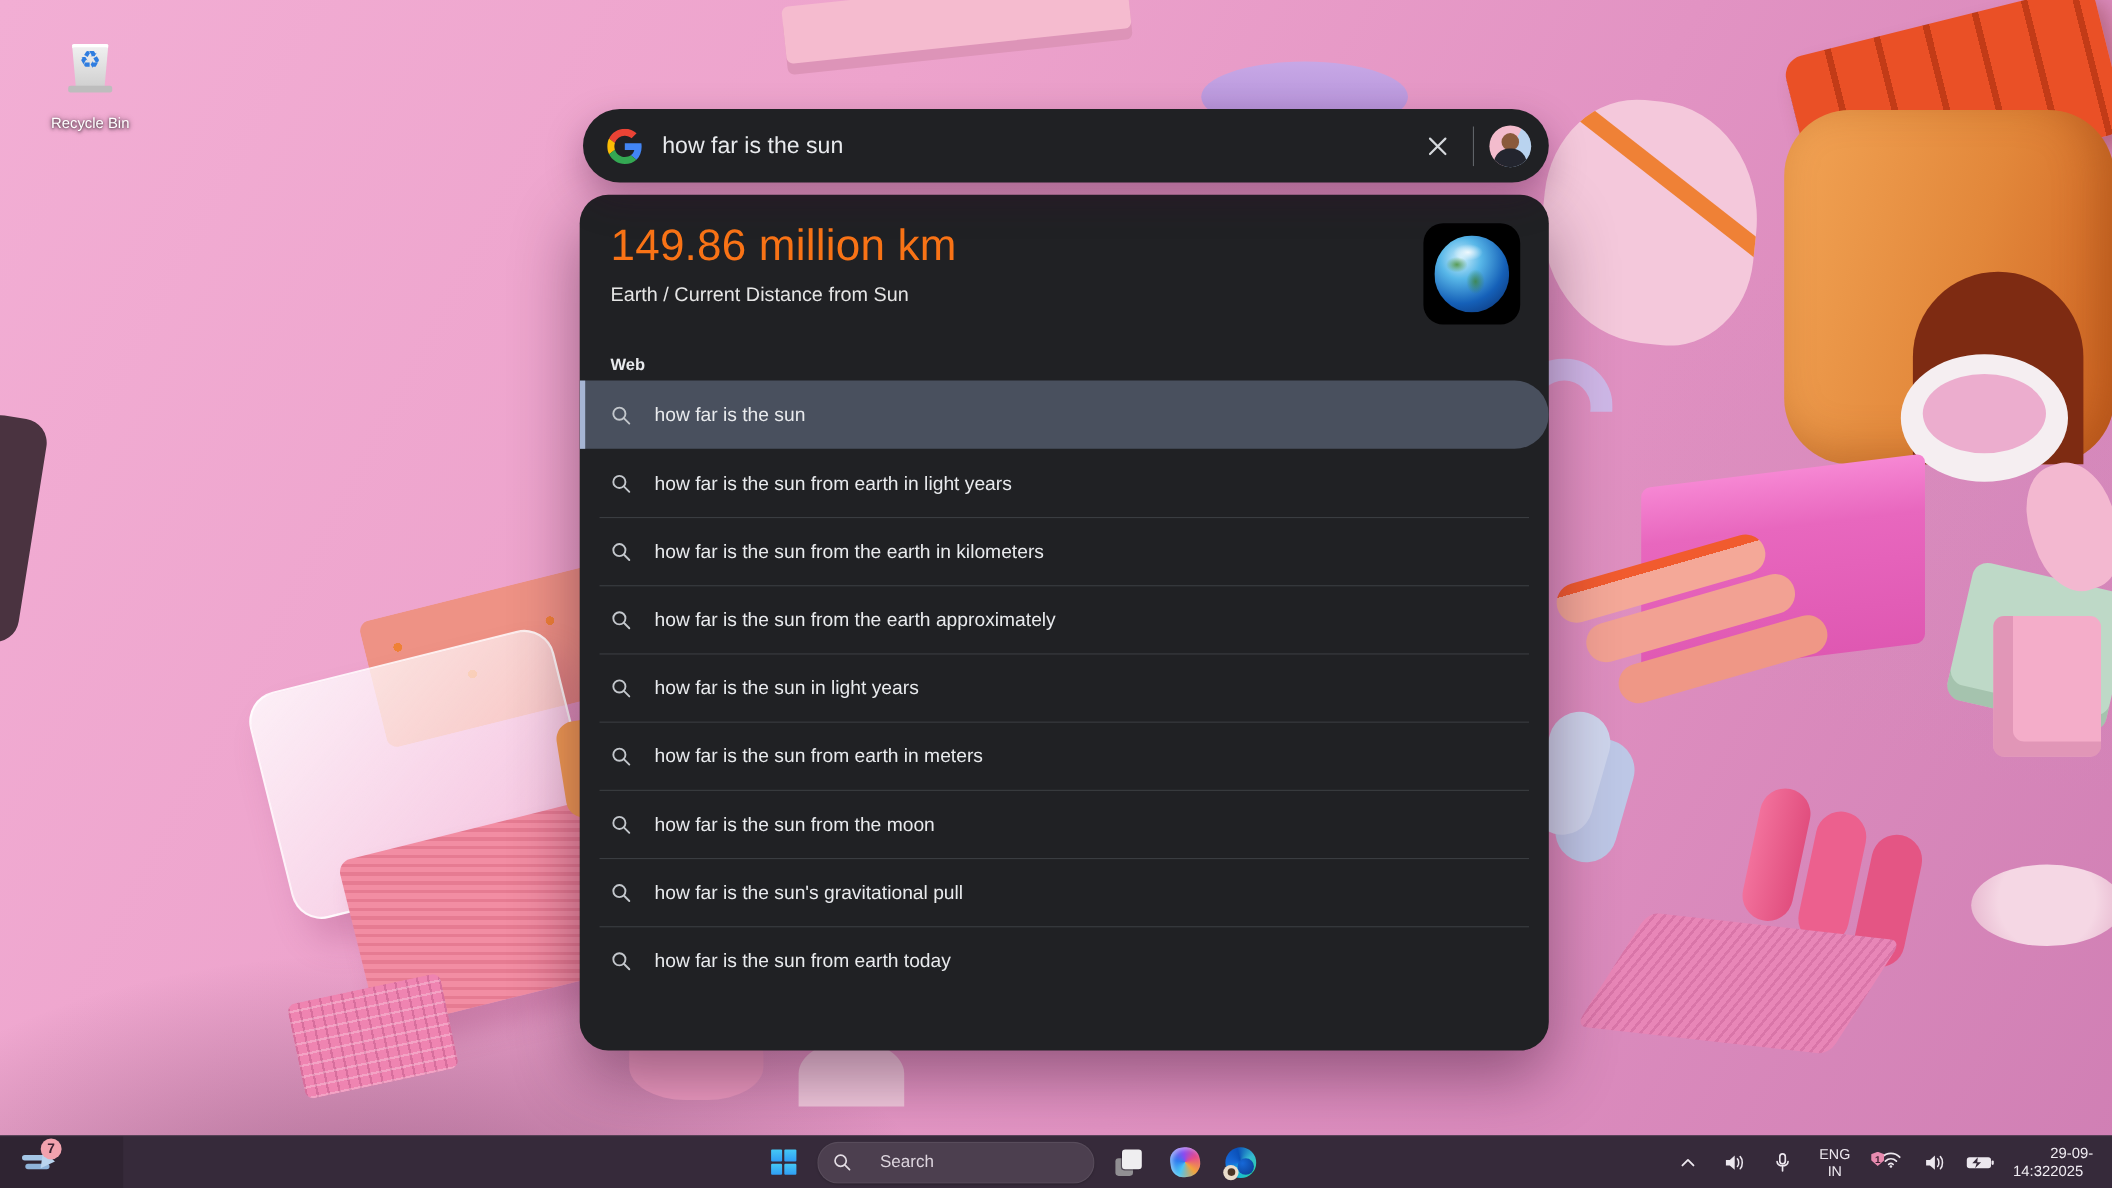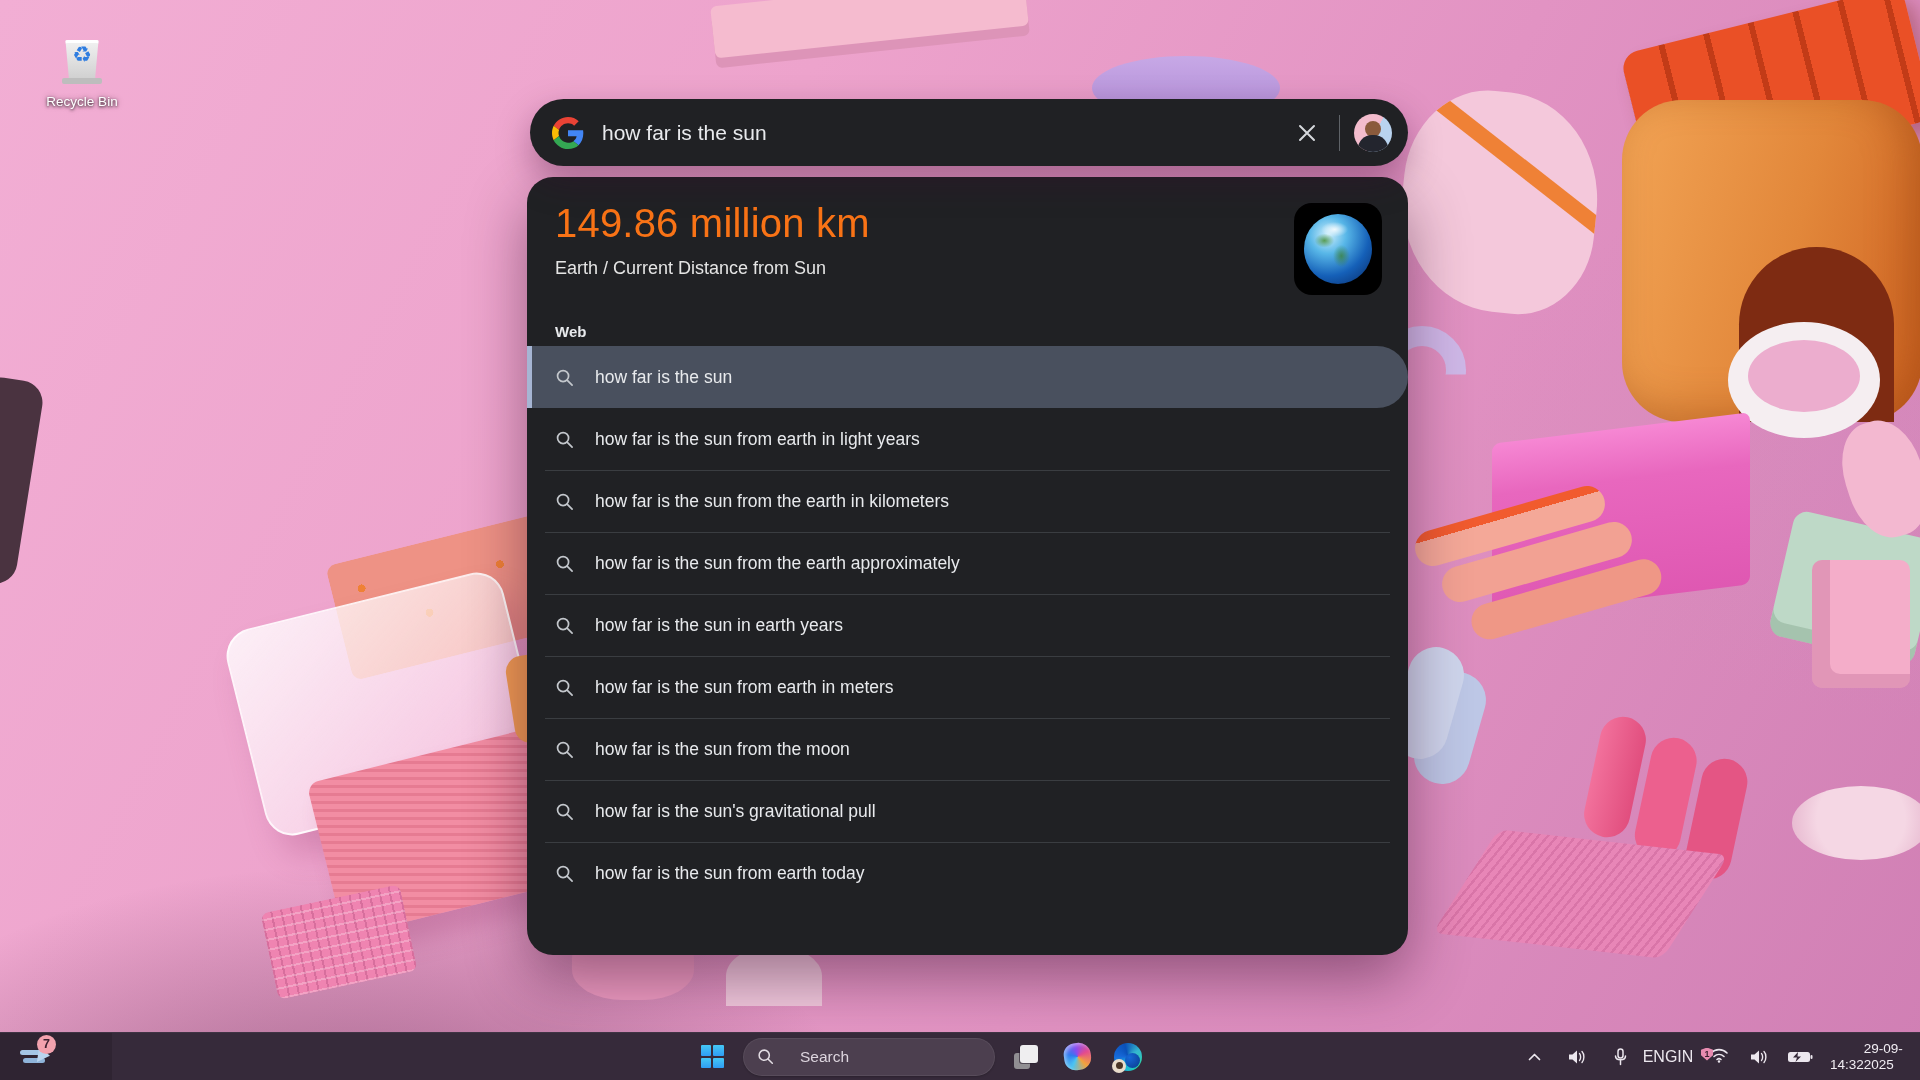--- a/index.html
+++ b/index.html
@@ -49,21 +49,21 @@
   .sh-darkedge { left:-34px; top:378px; width:64px; height:205px; background:#4a3340; border-radius:22px; transform:rotate(9deg); }
   .sh-dome { left:726px; top:946px; width:96px; height:60px; border-radius:50% 50% 0 0; background:#f3cbdf; }
   .sh-rockb { left:572px; top:928px; width:122px; height:72px; border-radius:42%; background:#ef9dc3; }
 
   
   .desktop-icon { position:absolute; left:32px; top:34px; width:100px; z-index:5; text-align:center; cursor:default; }
   .bin-art { position:relative; width:52px; height:52px; margin:0 auto; }
   .bin-body { position:absolute; left:8px; top:6px; width:36px; height:40px; background:linear-gradient(180deg,#f2f2f2,#cfcfcf); border-radius:4px 4px 6px 6px; clip-path:polygon(4% 0,96% 0,86% 100%,14% 100%); box-shadow:inset 0 3px 0 #ffffff; }
   .bin-base { position:absolute; left:6px; bottom:2px; width:40px; height:6px; background:#bdbdbd; border-radius:2px; }
   .bin-glyph { position:absolute; left:0; right:0; top:10px; font-size:22px; color:#2f7de0; line-height:1; }
-  .desktop-icon .label { margin-top:8px; font-size:13.5px; color:#fff; text-shadow:0 1px 3px rgba(0,0,0,.85),0 0 6px rgba(0,0,0,.4); }
+  .desktop-icon .label { margin-top:18px; font-size:13.5px; color:#fff; text-shadow:0 1px 3px rgba(0,0,0,.85),0 0 6px rgba(0,0,0,.4); }
 
   
   .gsb { position:absolute; left:530px; top:99px; width:878px; height:67px; background:#202124; border-radius:34px; z-index:50;
     display:flex; align-items:center; padding:0 16px 0 22px; box-shadow:0 14px 34px rgba(60,10,50,.35); }
   .g-logo { width:32px; height:32px; flex:0 0 auto; }
   .gsb-query { margin-left:18px; font-size:21px; color:#e8eaed; flex:1 1 auto; white-space:nowrap; overflow:hidden; }
   .gsb-close { width:36px; height:36px; display:flex; align-items:center; justify-content:center; border-radius:50%; cursor:pointer; }
   .gsb-divider { width:1px; height:36px; background:#5f6368; margin:0 14px; }
   .gsb-avatar { width:38px; height:38px; border-radius:50%; overflow:hidden; position:relative; cursor:pointer;
     background:linear-gradient(115deg,#f3bccd 0 55%,#b9d3ef 55%); }
@@ -113,21 +113,21 @@
   .taskview .front { position:absolute; right:0; top:0; width:18px; height:18px; background:#efeef0; border-radius:3px; box-shadow:-1px 1px 0 rgba(40,30,45,.6); }
   .copilot { width:27px; height:27px; border-radius:42% 46% 46% 42%; background:conic-gradient(from 215deg,#4bc4f2,#2f7bf0,#8a4bf0,#e44b8d,#f2a33c,#4bc4f2); box-shadow:inset 2px 2px 4px rgba(255,255,255,.45); transform:rotate(-8deg); }
   .edge { position:relative; width:28px; height:28px; border-radius:50%; background:conic-gradient(from 130deg,#2bd4a4,#14b1e0,#1668d8,#0a50b8,#35b8d0,#2bd4a4); }
   .edge::after { content:""; position:absolute; right:2px; bottom:3px; width:15px; height:15px; border-radius:50%; background:radial-gradient(circle at 30% 30%,#1668d8,#0a3a8c); }
   .edge-badge { position:absolute; left:4px; bottom:4px; width:14px; height:14px; border-radius:50%; background:#e9dccb; display:flex; align-items:center; justify-content:center; }
   .edge-badge i { width:7px; height:7px; border-radius:50%; background:#4a3526; }
 
   .tray { position:absolute; right:10px; top:0; bottom:0; display:flex; align-items:center; }
   .tray .itm { display:flex; align-items:center; justify-content:center; height:40px; border-radius:6px; cursor:pointer; color:#ece7ee; }
   .tray .gap14 { width:14px; } .tray .gap10 { width:10px; } .tray .gap16 { width:16px; }
-  .lang { display:flex; flex-direction:row; align-items:center; line-height:15px; font-size:16px; color:#f0ecf2; width:44px; }
+  .lang { display:flex; flex-direction:column; align-items:center; line-height:15px; font-size:13px; color:#f0ecf2; width:44px; }
   .wifi-wrap { position:relative; }
   .wifi-shield { position:absolute; left:-8px; top:1px; width:12px; height:13px; background:#e88bb0; clip-path:polygon(50% 0,100% 18%,100% 60%,50% 100%,0 60%,0 18%); display:flex; align-items:center; justify-content:center; font-size:9px; font-weight:700; color:#3c1f30; }
   .clock { display:flex; flex-direction:row; align-items:flex-end; line-height:16px; font-size:13.5px; color:#f0ecf2; width:80px; cursor:pointer; }
 </style>
 </head>
 <body>
 
 <div id="wallpaper">
   <div class="shape sh-plank"></div>
   <div class="shape sh-blob"></div>
@@ -222,21 +222,21 @@
           <circle cx="8.5" cy="8.5" r="5.8" fill="none" stroke="#c3c7cc" stroke-width="1.8"></circle>
           <path d="M13 13 L18 18" stroke="#c3c7cc" stroke-width="1.8" stroke-linecap="round"></path>
         </svg>
       <span class="txt">how far is the sun from the earth approximately</span>
     </li>
     <li>
       <svg class="mag" viewBox="0 0 20 20">
           <circle cx="8.5" cy="8.5" r="5.8" fill="none" stroke="#c3c7cc" stroke-width="1.8"></circle>
           <path d="M13 13 L18 18" stroke="#c3c7cc" stroke-width="1.8" stroke-linecap="round"></path>
         </svg>
-      <span class="txt">how far is the sun in earth years</span>
+      <span class="txt">how far is the sun in light years</span>
     </li>
     <li>
       <svg class="mag" viewBox="0 0 20 20">
           <circle cx="8.5" cy="8.5" r="5.8" fill="none" stroke="#c3c7cc" stroke-width="1.8"></circle>
           <path d="M13 13 L18 18" stroke="#c3c7cc" stroke-width="1.8" stroke-linecap="round"></path>
         </svg>
       <span class="txt">how far is the sun from earth in meters</span>
     </li>
     <li>
       <svg class="mag" viewBox="0 0 20 20">

